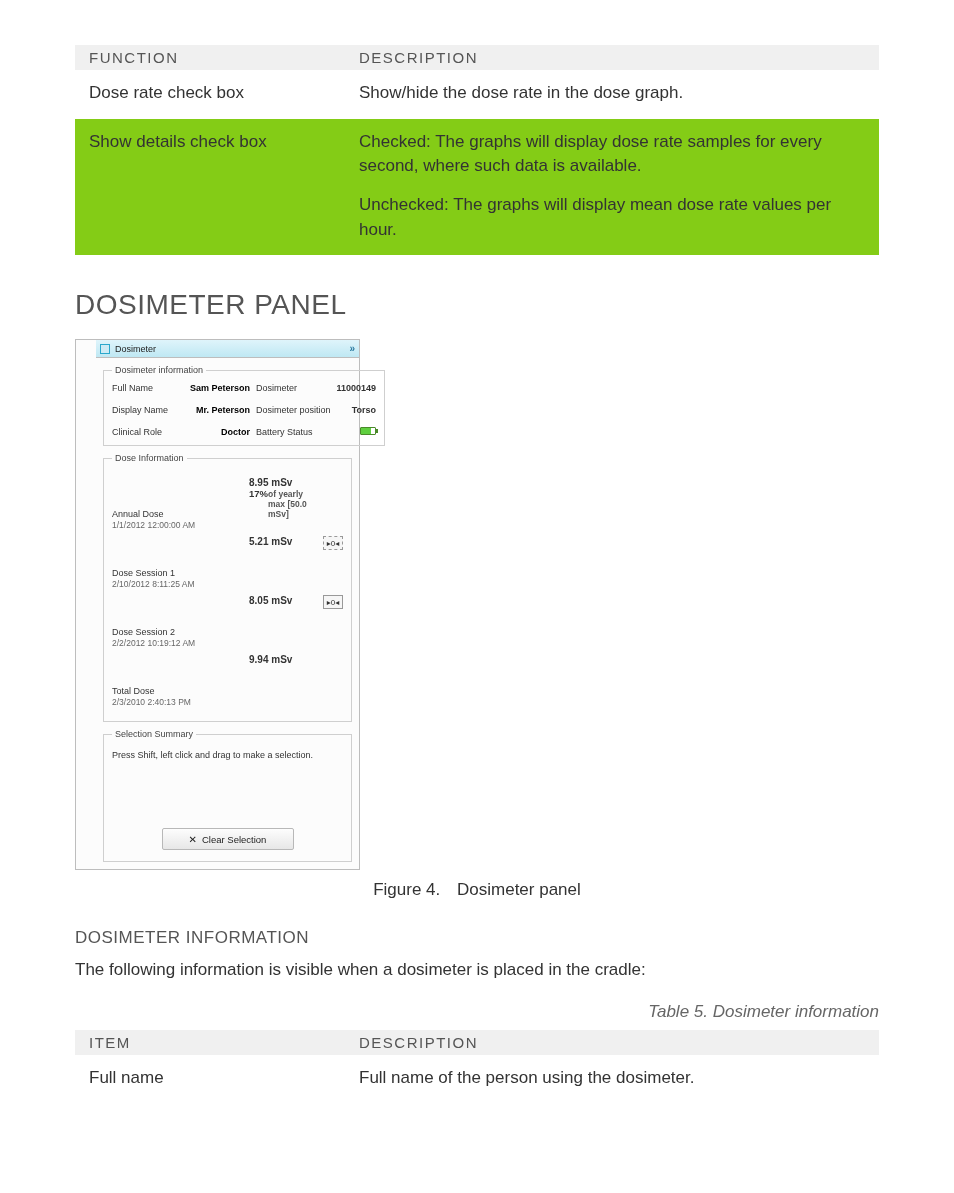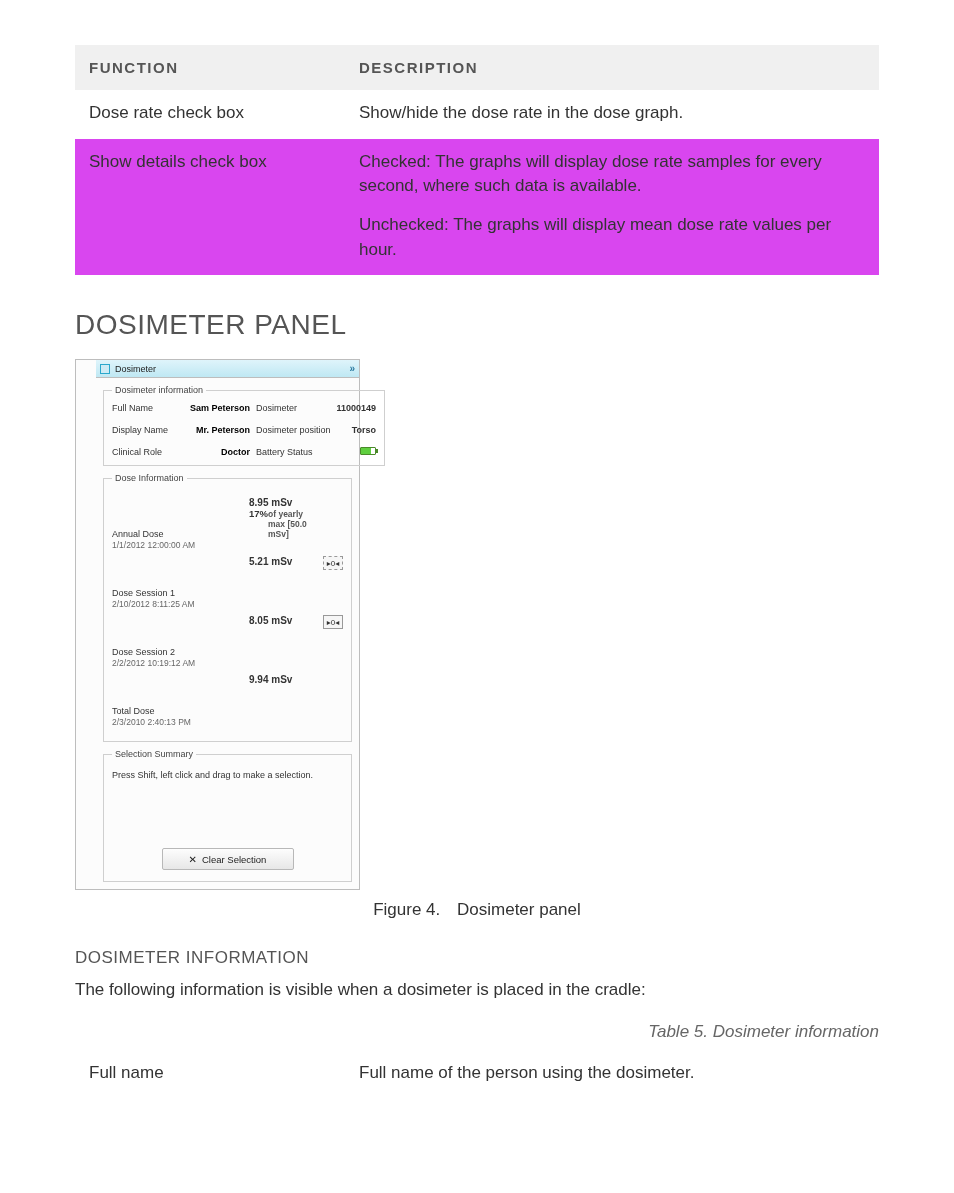--- a/index.html
+++ b/index.html
@@ -1,22 +1,22 @@
 <!DOCTYPE html>
 <html><head>
 <meta charset="utf-8">
 <style>
   * { box-sizing: border-box; margin: 0; padding: 0; }
   body { font-family: "Helvetica Neue", Arial, sans-serif; font-weight: 300; color: #333; background: #fff; width: 954px; }
   .page { padding: 45px 75px 40px 75px; }
   .breadcrumb { color: #2aa8cc; font-size: 17px; margin-bottom: 28px; font-weight: 300; }
   table.doc-table { width: 100%; border-collapse: collapse; margin-bottom: 34px; }
-  table.doc-table th { text-align: left; font-weight: 700; font-size: 15px; color: #555; letter-spacing: 1.5px; padding: 14px 14px; background: #f0f0f0; }
+  table.doc-table th { text-align: left; font-weight: 400; font-size: 15px; color: #555; letter-spacing: 1.5px; padding: 4px 14px; background: #f0f0f0; }
   table.doc-table td { font-size: 17px; color: #333; padding: 11px 14px 13px 14px; vertical-align: top; font-weight: 300; line-height: 1.45; }
-  table.doc-table tr.alt td { background: #d946ef; }
+  table.doc-table tr.alt td { background: #84cc16; }
   table.doc-table td.func-col { width: 270px; }
   .para-gap { margin-top: 14px; }
 
   h2.section-h { font-size: 28px; font-weight: 300; color: #555; letter-spacing: 0.5px; margin: 6px 0 18px 0; }
   h3.sub-h { font-size: 17px; font-weight: 400; color: #555; letter-spacing: 0.5px; margin: 28px 0 12px 0; }
   p.body-text { font-size: 17px; font-weight: 300; margin-bottom: 18px; }
   .table-caption { text-align: right; font-style: italic; color: #666; font-size: 17px; margin: 22px 0 8px 0; font-weight: 300; }
   .fig-caption { font-size: 17px; margin: 10px 0 4px 0; text-align: center; }
   .fig-num { display:inline-block; margin-right: 12px; }
 
@@ -174,20 +174,24 @@
     <span>Dosimeter panel</span>
   </p>
 
   <h3 class="sub-h">DOSIMETER INFORMATION</h3>
   <p class="body-text">The following information is visible when a dosimeter is placed in the cradle:</p>
 
   <div class="table-caption">Table 5.    Dosimeter information</div>
 
   <table class="doc-table">
     <tbody>
+        <tr>
+      <th class="func-col">ITEM</th>
+      <th>DESCRIPTION</th>
+    </tr>
     <tr>
       <td class="func-col">Full name</td>
       <td>Full name of the person using the dosimeter.</td>
     </tr>
   </tbody>
     </table>
 
 </div>
 
 </body></html>

